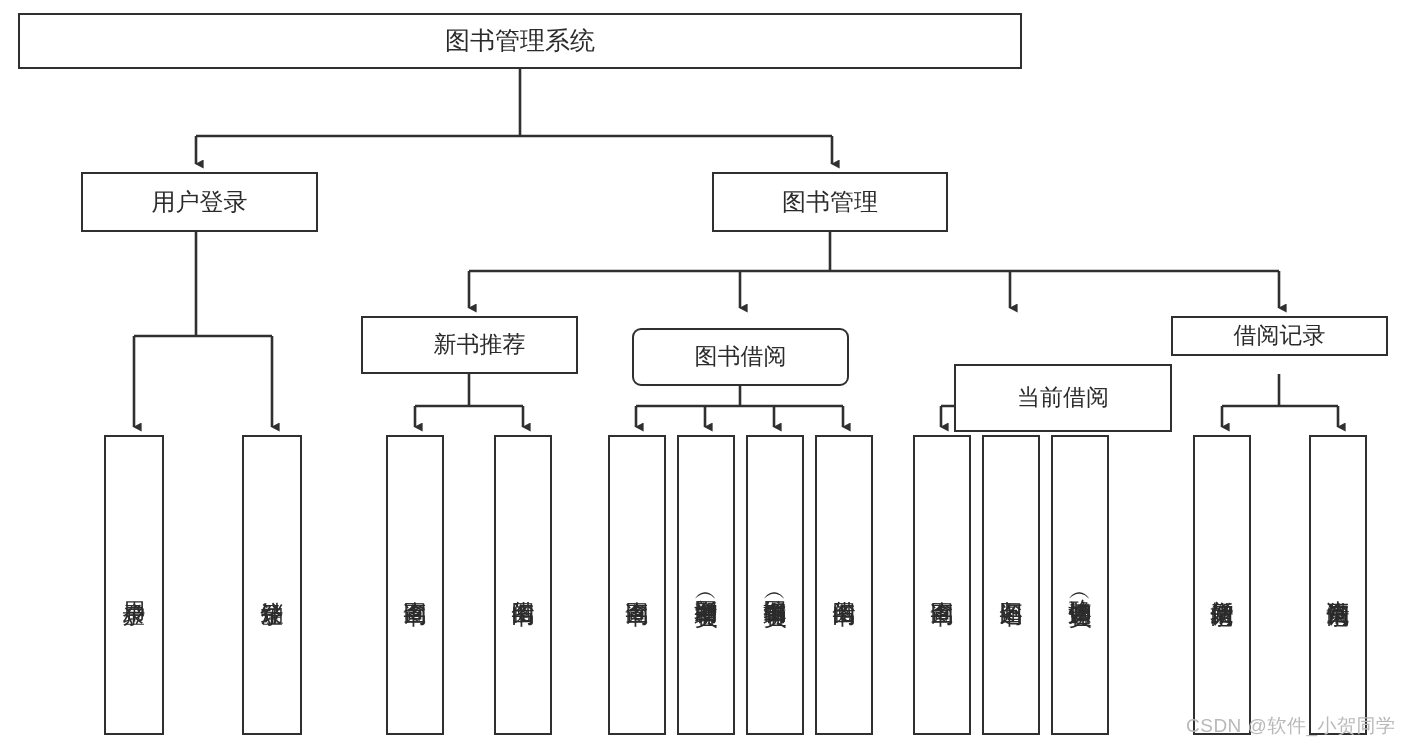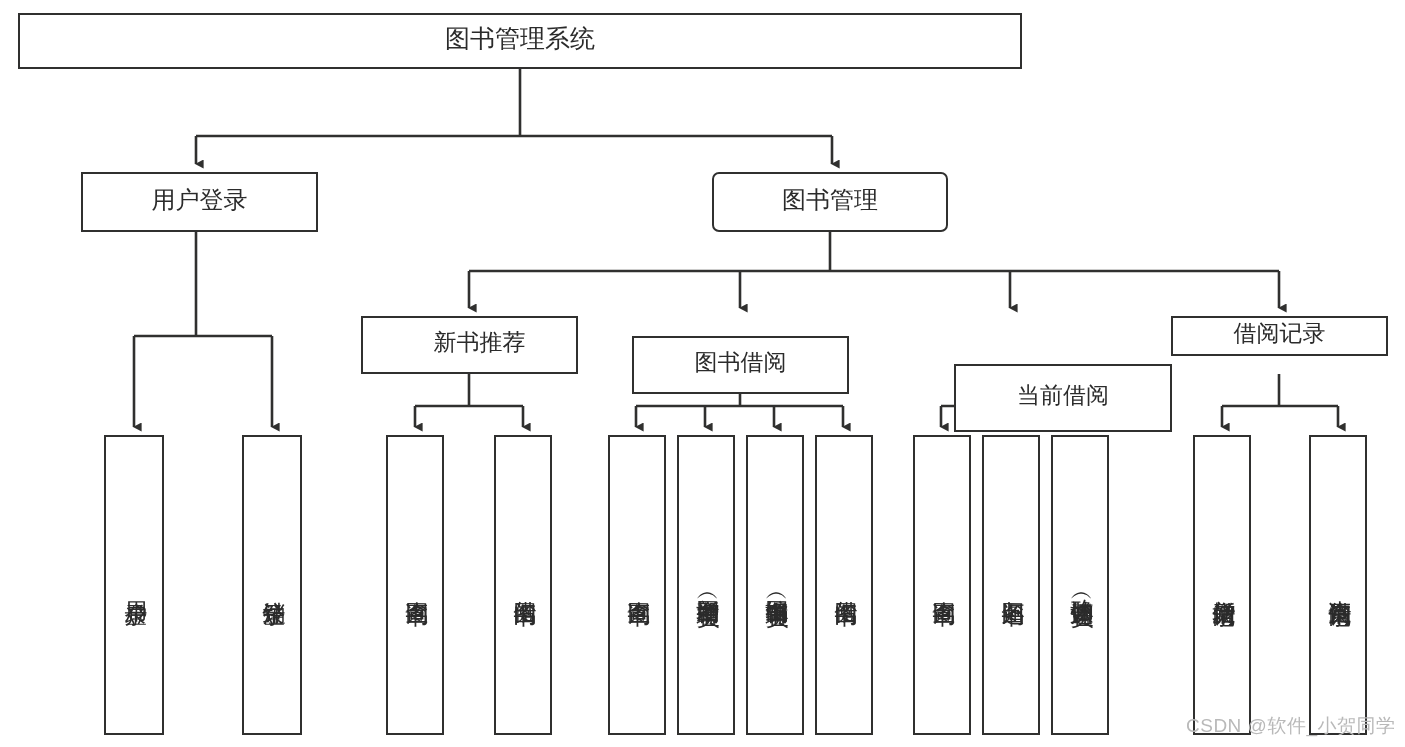--- a/index.html
+++ b/index.html
@@ -56,21 +56,20 @@
   }
   .node.leaf .label {
     writing-mode: vertical-rl;
     text-orientation: upright;
     display: block;
     max-height: 100%;
   }
   .node .label {
     white-space: pre-line;
     text-align: center;
-    font-family: Liberation Mono, monospace;
   }
   #watermark {
     position: absolute;
     left: 1186px;
     top: 713px;
     font-size: 19px;
     color: #b9b9b9;
     white-space: nowrap;
     letter-spacing: 0.5px;
     text-align: right;
@@ -132,28 +131,28 @@
     </g>
   </svg>
 
   <div class="node level-root" style="left:18px; top:13px; width:1004px; height:56px;">
     <span class="label">图书管理系统</span>
   </div>
 
   <div class="node level-2" style="left:81px; top:172px; width:237px; height:60px;">
     <span class="label">用户登录</span>
   </div>
-  <div class="node level-2" style="left:712px; top:172px; width:236px; height:60px;border-radius:7px;">
+  <div class="node level-2" style="left:712px; top:172px; width:236px; height:60px;">
     <span class="label">图书管理</span>
   </div>
 
   <div class="node level-3" style="left:361px; top:316px; width:217px; height:58px;padding-left:20px;">
     <span class="label">新书推荐</span>
   </div>
-  <div class="node level-3" style="left:632px; top:336px; width:217px; height:58px;">
+  <div class="node level-3" style="left:632px; top:328px; width:217px; height:58px;border-radius:9px;">
     <span class="label">图书借阅</span>
   </div>
   <div class="node level-3" style="left:954px; top:316px; width:218px; height:68px;margin-top:48px;">
     <span class="label">当前借阅</span>
   </div>
   <div class="node level-3" style="left:1171px; top:316px; width:217px; height:40px;">
     <span class="label">借阅记录</span>
   </div>
 
   <div class="node leaf" style="left:104px; top:435px; width:60px; height:300px;">

